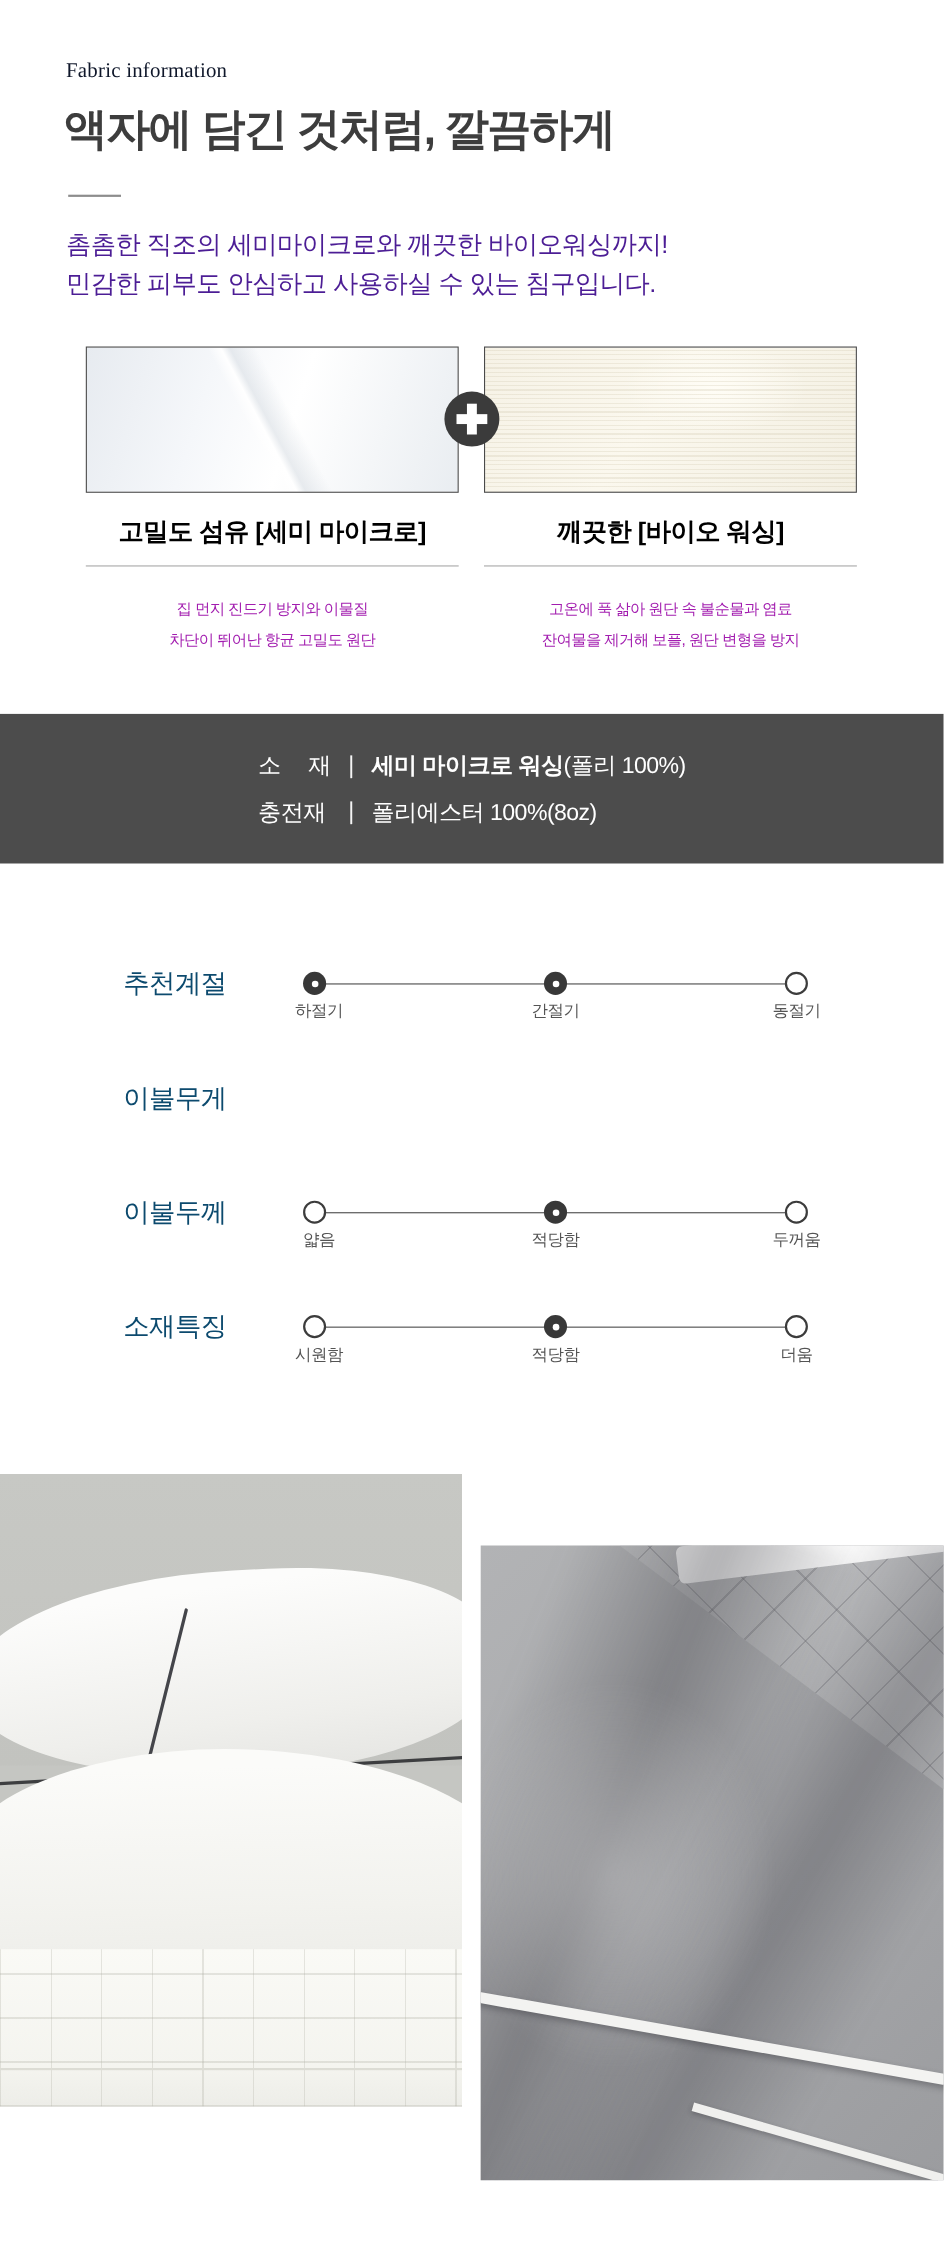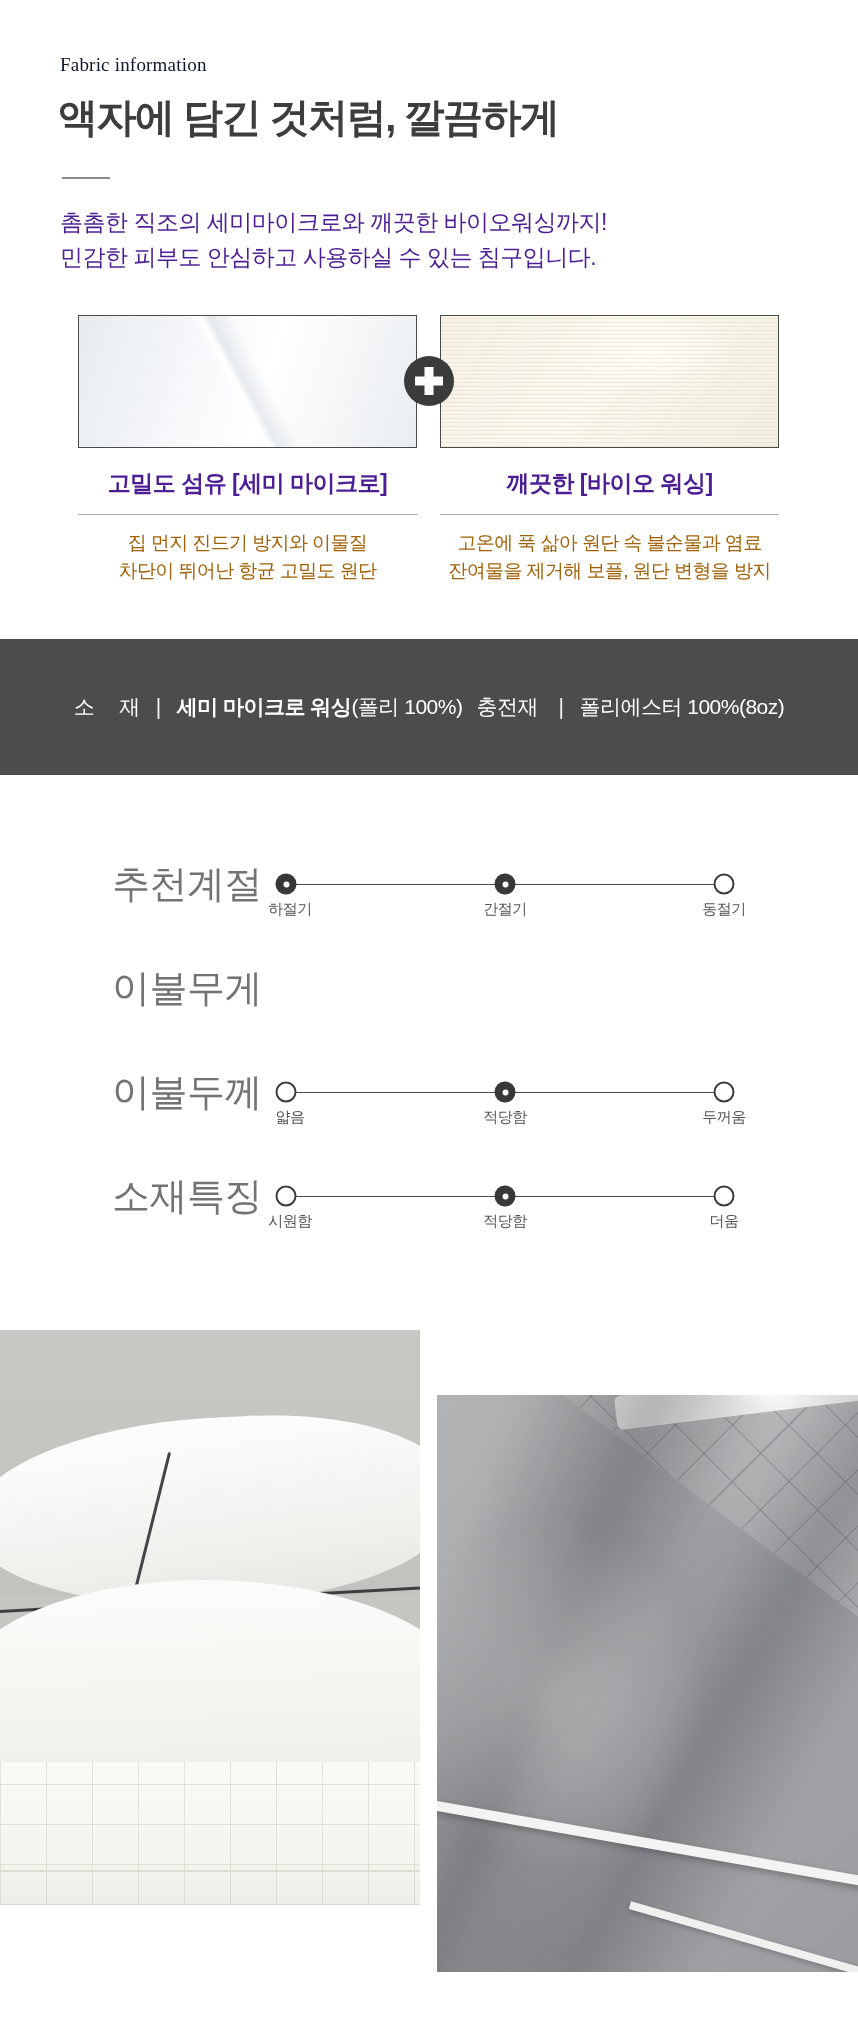--- a/index.html
+++ b/index.html
@@ -23,39 +23,39 @@
   .fabric-img.washing{background:
       repeating-linear-gradient(0deg, rgba(205,196,170,.28) 0 1px, rgba(255,255,255,0) 1px 4px),
       radial-gradient(120px 60px at 62% 28%, #fffdf6 0%, rgba(255,253,246,0) 70%),
       linear-gradient(125deg,#f6f2e6 0%,#fbf8ee 45%,#f3efe2 100%);}
   .plus-badge{position:absolute;left:50%;top:66px;transform:translate(-50%,-50%);
       width:50px;height:50px;border-radius:50%;background:#3b3b3b;}
   .plus-badge i{position:absolute;left:50%;top:50%;background:#fff;}
   .plus-badge i.h{width:28px;height:9px;transform:translate(-50%,-50%);}
   .plus-badge i.v{width:9px;height:28px;transform:translate(-50%,-50%);}
   .compare-title{margin-top:20px;text-align:center;font-size:23px;font-weight:bold;
-      color:#4c1d95;letter-spacing:-.5px;}
+      color:#000000;letter-spacing:-.5px;}
   .compare-rule{margin-top:15px;height:1px;background:#a8a8a8;}
-  .compare-desc{margin-top:14px;text-align:center;font-size:19px;line-height:28px;
-      color:#a16207;letter-spacing:-.6px;}
+  .compare-desc{margin-top:24px;text-align:center;font-size:14px;line-height:28px;
+      color:#a21caf;letter-spacing:-.6px;}
 
   
   .spec-band{margin-top:54px;height:136px;background:#4c4c4c;display:flex;flex-direction:column;
       justify-content:center;}
-  .spec-inner{width:fit-content;margin:0 auto;display:flex;flex-direction:row;gap:14px;}
+  .spec-inner{width:fit-content;margin:0 auto;display:flex;flex-direction:column;gap:14px;}
   .spec-row{display:flex;align-items:center;color:#fff;font-size:21px;letter-spacing:-.5px;}
   .spec-label{display:inline-block;width:66px;text-align:justify;text-align-last:justify;}
   .spec-sep{margin:0 16px;font-weight:300;opacity:.95;transform:scaleY(1.05);}
   .spec-bold{font-weight:bold;}
   .spec-regular{font-weight:normal;}
 
   
   .ratings{margin-top:57px;}
   .rating-row{position:relative;height:104px;display:flex;align-items:center;padding-left:112px;}
-  .rating-label{width:174px;font-size:38px;color:#737373;letter-spacing:-.5px;}
+  .rating-label{width:174px;font-size:24px;color:#0c4a6e;letter-spacing:-.5px;}
   .scale{position:relative;width:438px;height:100%;}
   .scale-line{position:absolute;left:0;right:0;top:50%;height:1px;background:#4a4a4a;}
   .dot{position:absolute;top:50%;width:21px;height:21px;border-radius:50%;box-sizing:border-box;
       transform:translate(-50%,-50%);background:#fff;}
   .dot.p0{left:0;} .dot.p1{left:50%;} .dot.p2{left:100%;}
   .dot.hollow{border:2px solid #3c3c3c;background:#fff;}
   .dot.filled{background:#383838;border:none;}
   .dot.filled::after{content:"";position:absolute;left:50%;top:50%;width:6px;height:6px;
       border-radius:50%;background:#fff;transform:translate(-50%,-50%);}
   .opt-label{position:absolute;top:calc(50% + 16px);transform:translateX(-50%);

